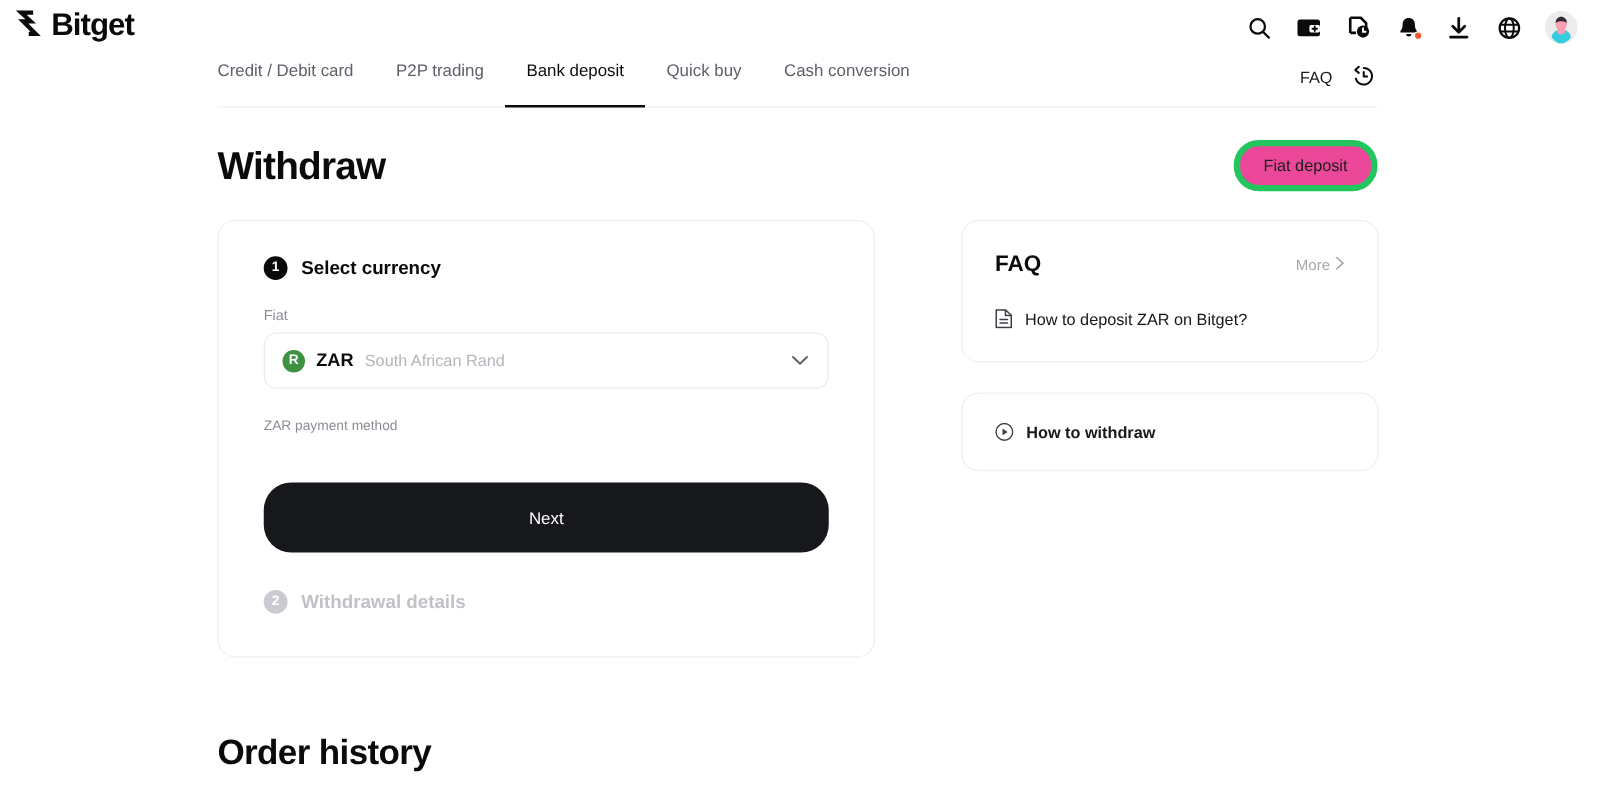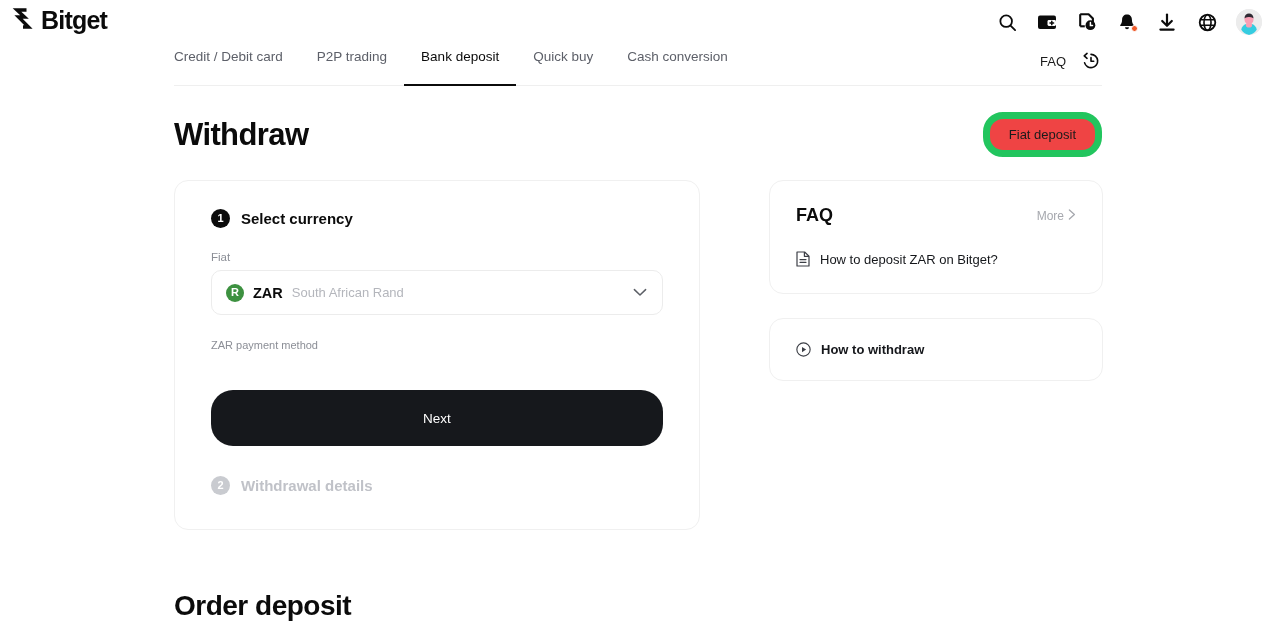--- a/index.html
+++ b/index.html
@@ -130,23 +130,23 @@
     justify-content: space-between;
     padding-top: 26px;
   }
   .page-title {
     font-size: 31px;
     font-weight: 700;
     letter-spacing: -0.6px;
     color: #0b0b0b;
   }
   .pill-btn {
-    border: 7px solid #22c55e;
+    border: 5px solid #22c55e;
     border-radius: 20px;
-    background: #ef4444;
+    background: #ec4899;
     font-family: inherit;
     font-size: 13px;
     color: #1b1b1b;
     padding: 9px 19px;
     cursor: pointer;
     line-height: 1;
   }
 
   
   .cols {
@@ -499,15 +499,15 @@
           </svg>
         </span>
         <span class="video-text">How to withdraw</span>
       </div>
 
     </div>
   </div>
 </div>
 
 <div class="order-sec">
-  <div class="order-title">Order deposit</div>
+  <div class="order-title">Order history</div>
 
 </div>
 
 </body></html>

